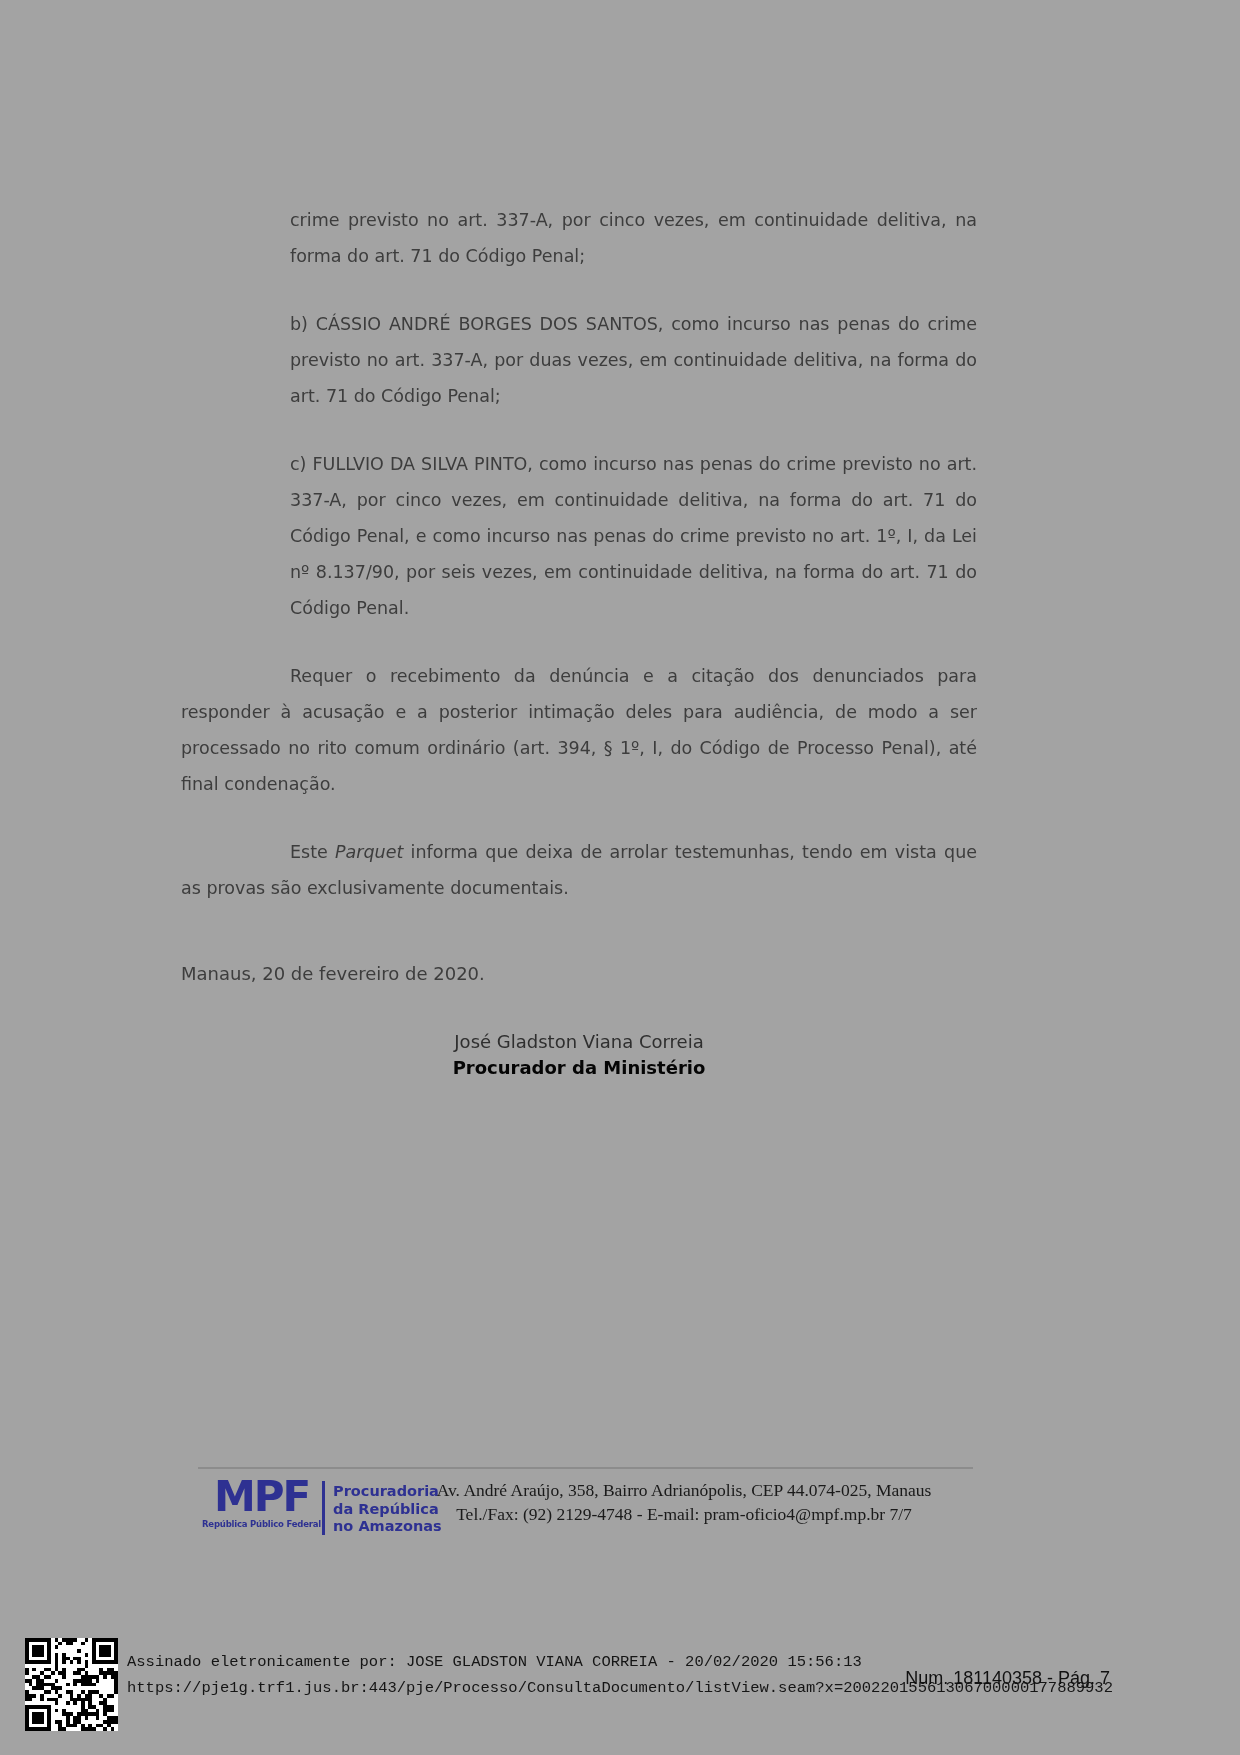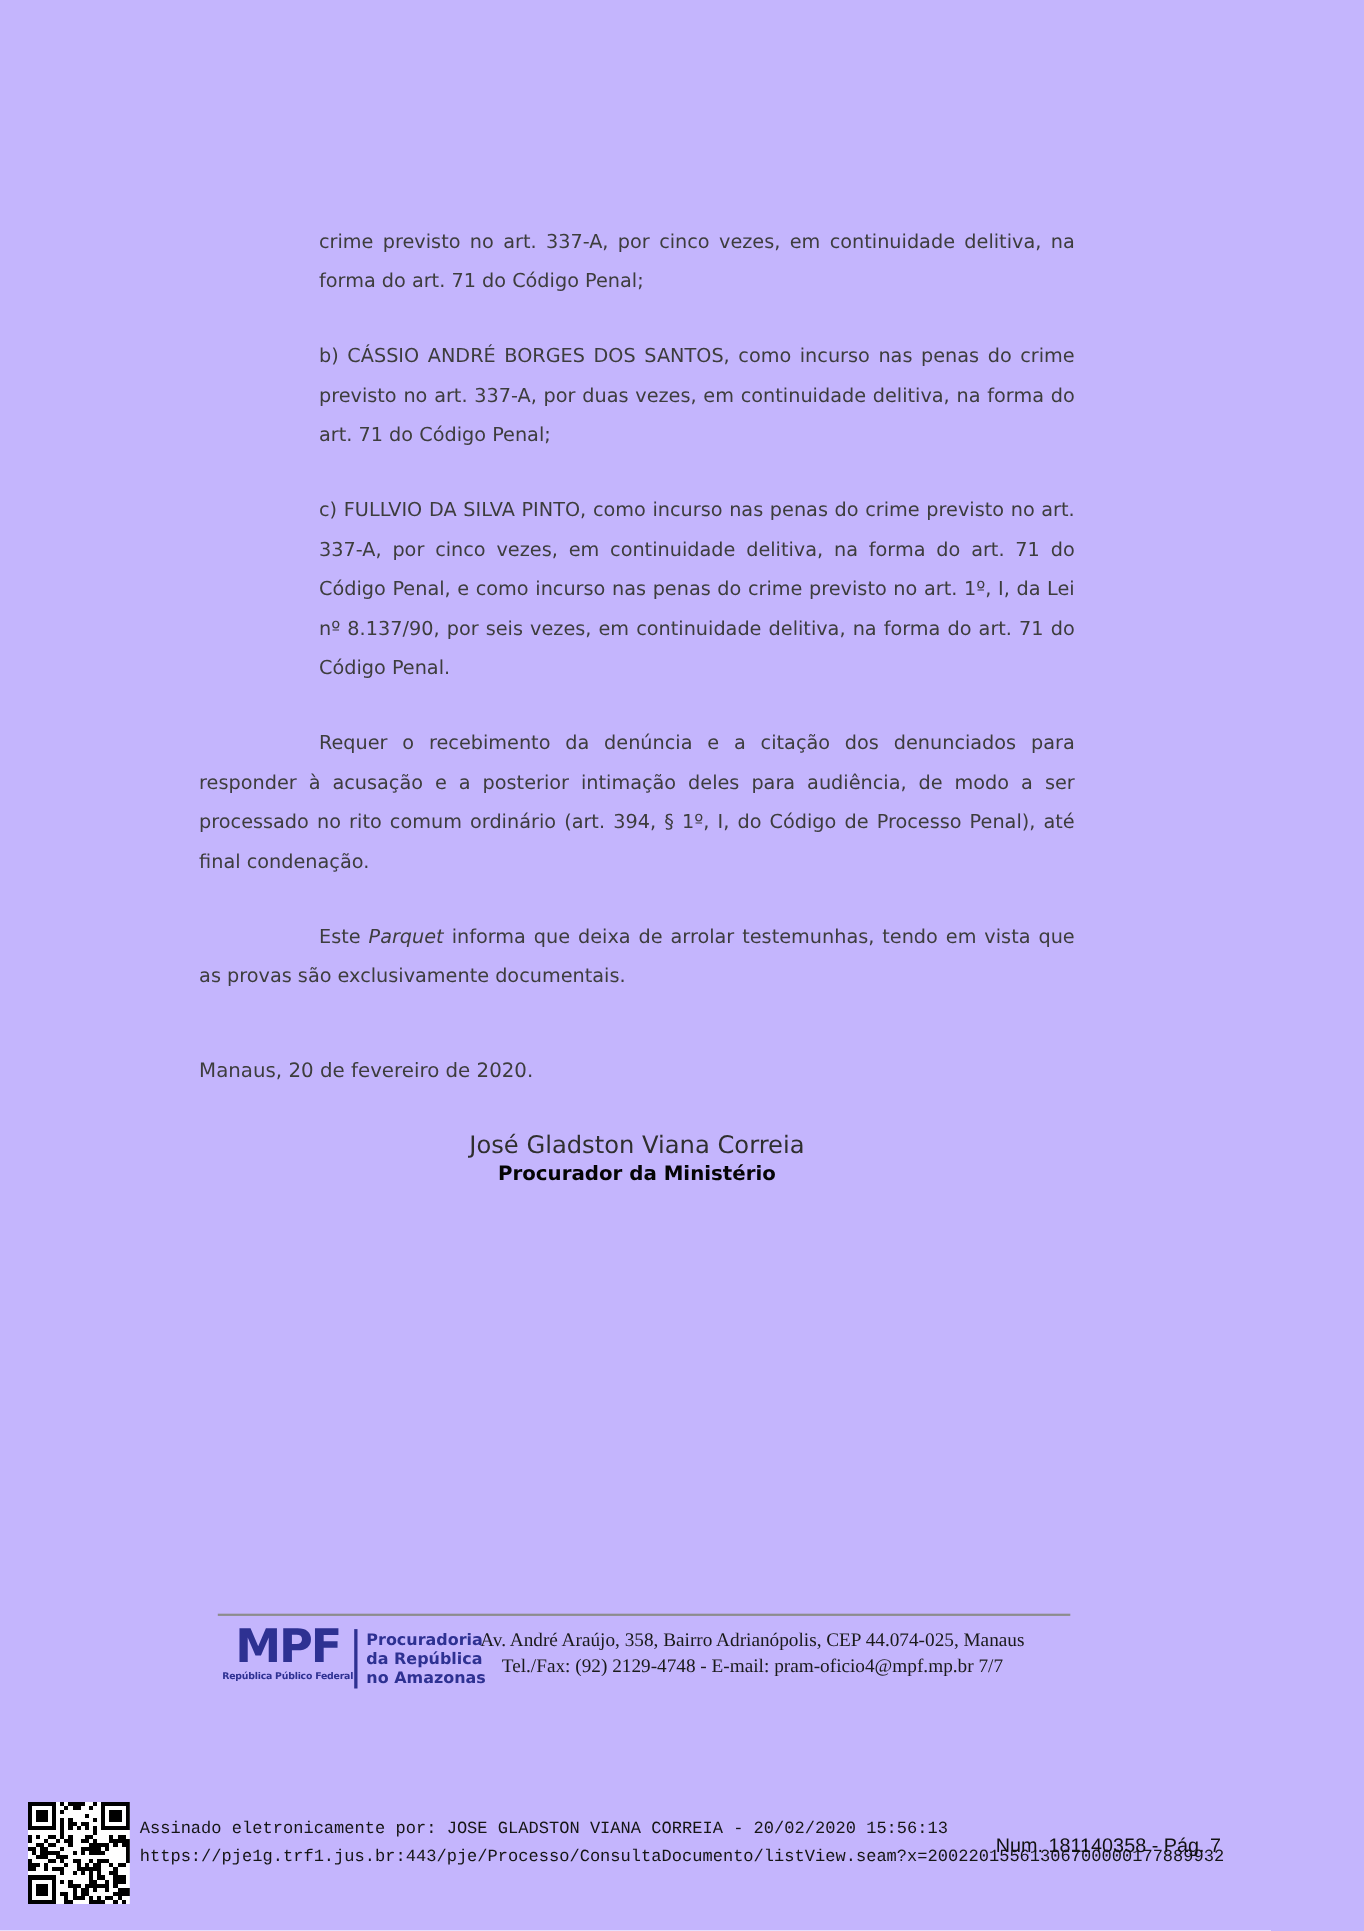--- a/index.html
+++ b/index.html
@@ -1,32 +1,32 @@
 <!DOCTYPE html>
 <html><head>
 <meta charset="utf-8">
 <style>
   * { margin:0; padding:0; box-sizing:border-box; }
   html,body { width:1240px; height:1755px; background:#ffffff; }
   body { font-family:"DejaVu Sans", sans-serif; position:relative; color:#3d3d3d; }
 
-  .page { position:absolute; left:0; top:0; width:1240px; height:1755px; background:#c4b5fd; overflow:hidden; }
+  .page { position:absolute; left:0; top:0; width:1240px; height:1755px; background:#a3a3a3; overflow:hidden; }
 
   
   .content { position:absolute; left:181px; top:202px; width:796px; }
   .content p { font-size:17.5px; line-height:36px; text-align:justify; color:#3d3d3d; margin:0 0 32px 0; }
   .content p.indented { margin-left:109px; }
   .content p.flush { text-indent:109px; }
   .content p:last-of-type { margin-bottom:16px; }
   .italic { font-style:italic; }
 
   .date-line { font-size:18px; line-height:36px; text-align:left; padding-right:42px; margin-top:50px; color:#3d3d3d; }
 
   .signature { margin-top:37px; text-align:center; }
-  .signature .sig-name { font-size:22px; line-height:26px; color:#2f2f2f; }
+  .signature .sig-name { font-size:18px; line-height:26px; color:#2f2f2f; }
   .signature .sig-title { font-size:18px; line-height:26px; font-weight:bold; color:#050505; }
 
   
   .footer-rule { position:absolute; left:198px; top:1467px; width:775px; height:2px; background:#8c8c8c; }
 
   .mpf-logo { position:absolute; left:202px; top:1480px; display:flex; align-items:stretch; }
   .mpf-left { display:flex; flex-direction:column; align-items:center; margin-right:1px; }
   .mpf-acronym { font-size:42px; line-height:34px; font-weight:bold; letter-spacing:-2px; }
   .mpf-ministry { font-size:8.5px; letter-spacing:-0.2px; font-weight:bold; margin-top:5px; white-space:nowrap; }
   .mpf-divider { width:3px; margin:1px 0; }

